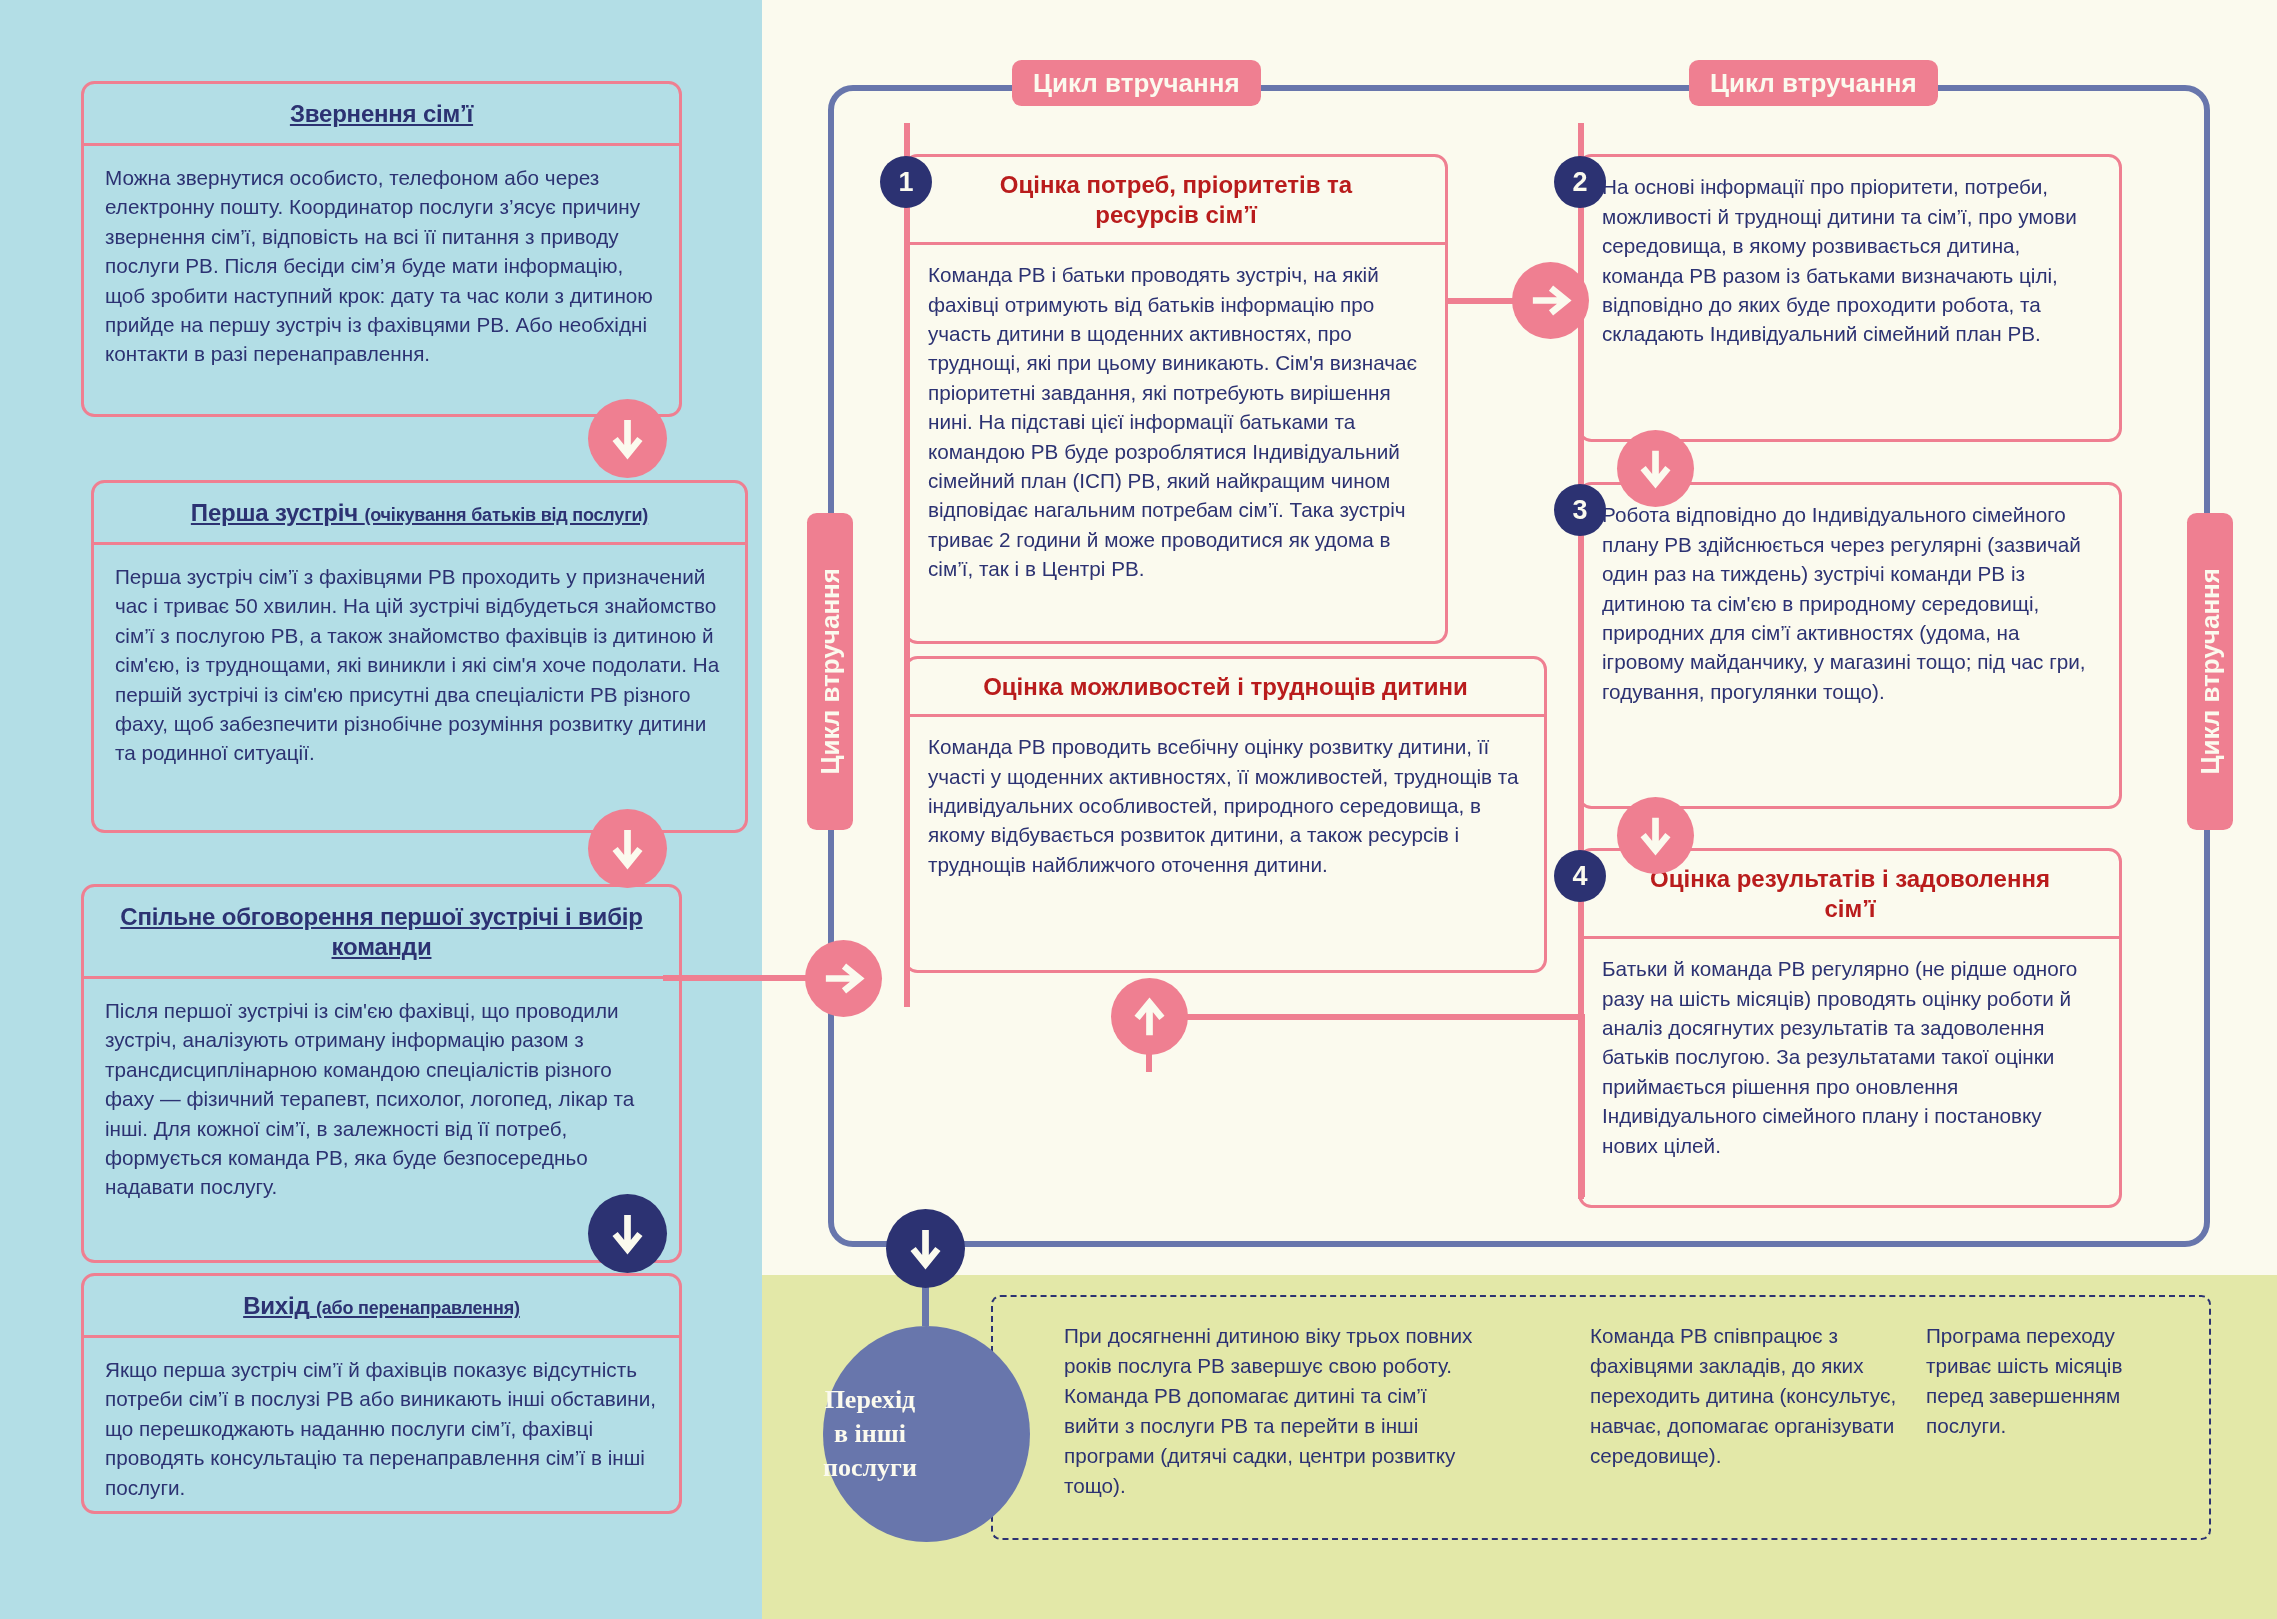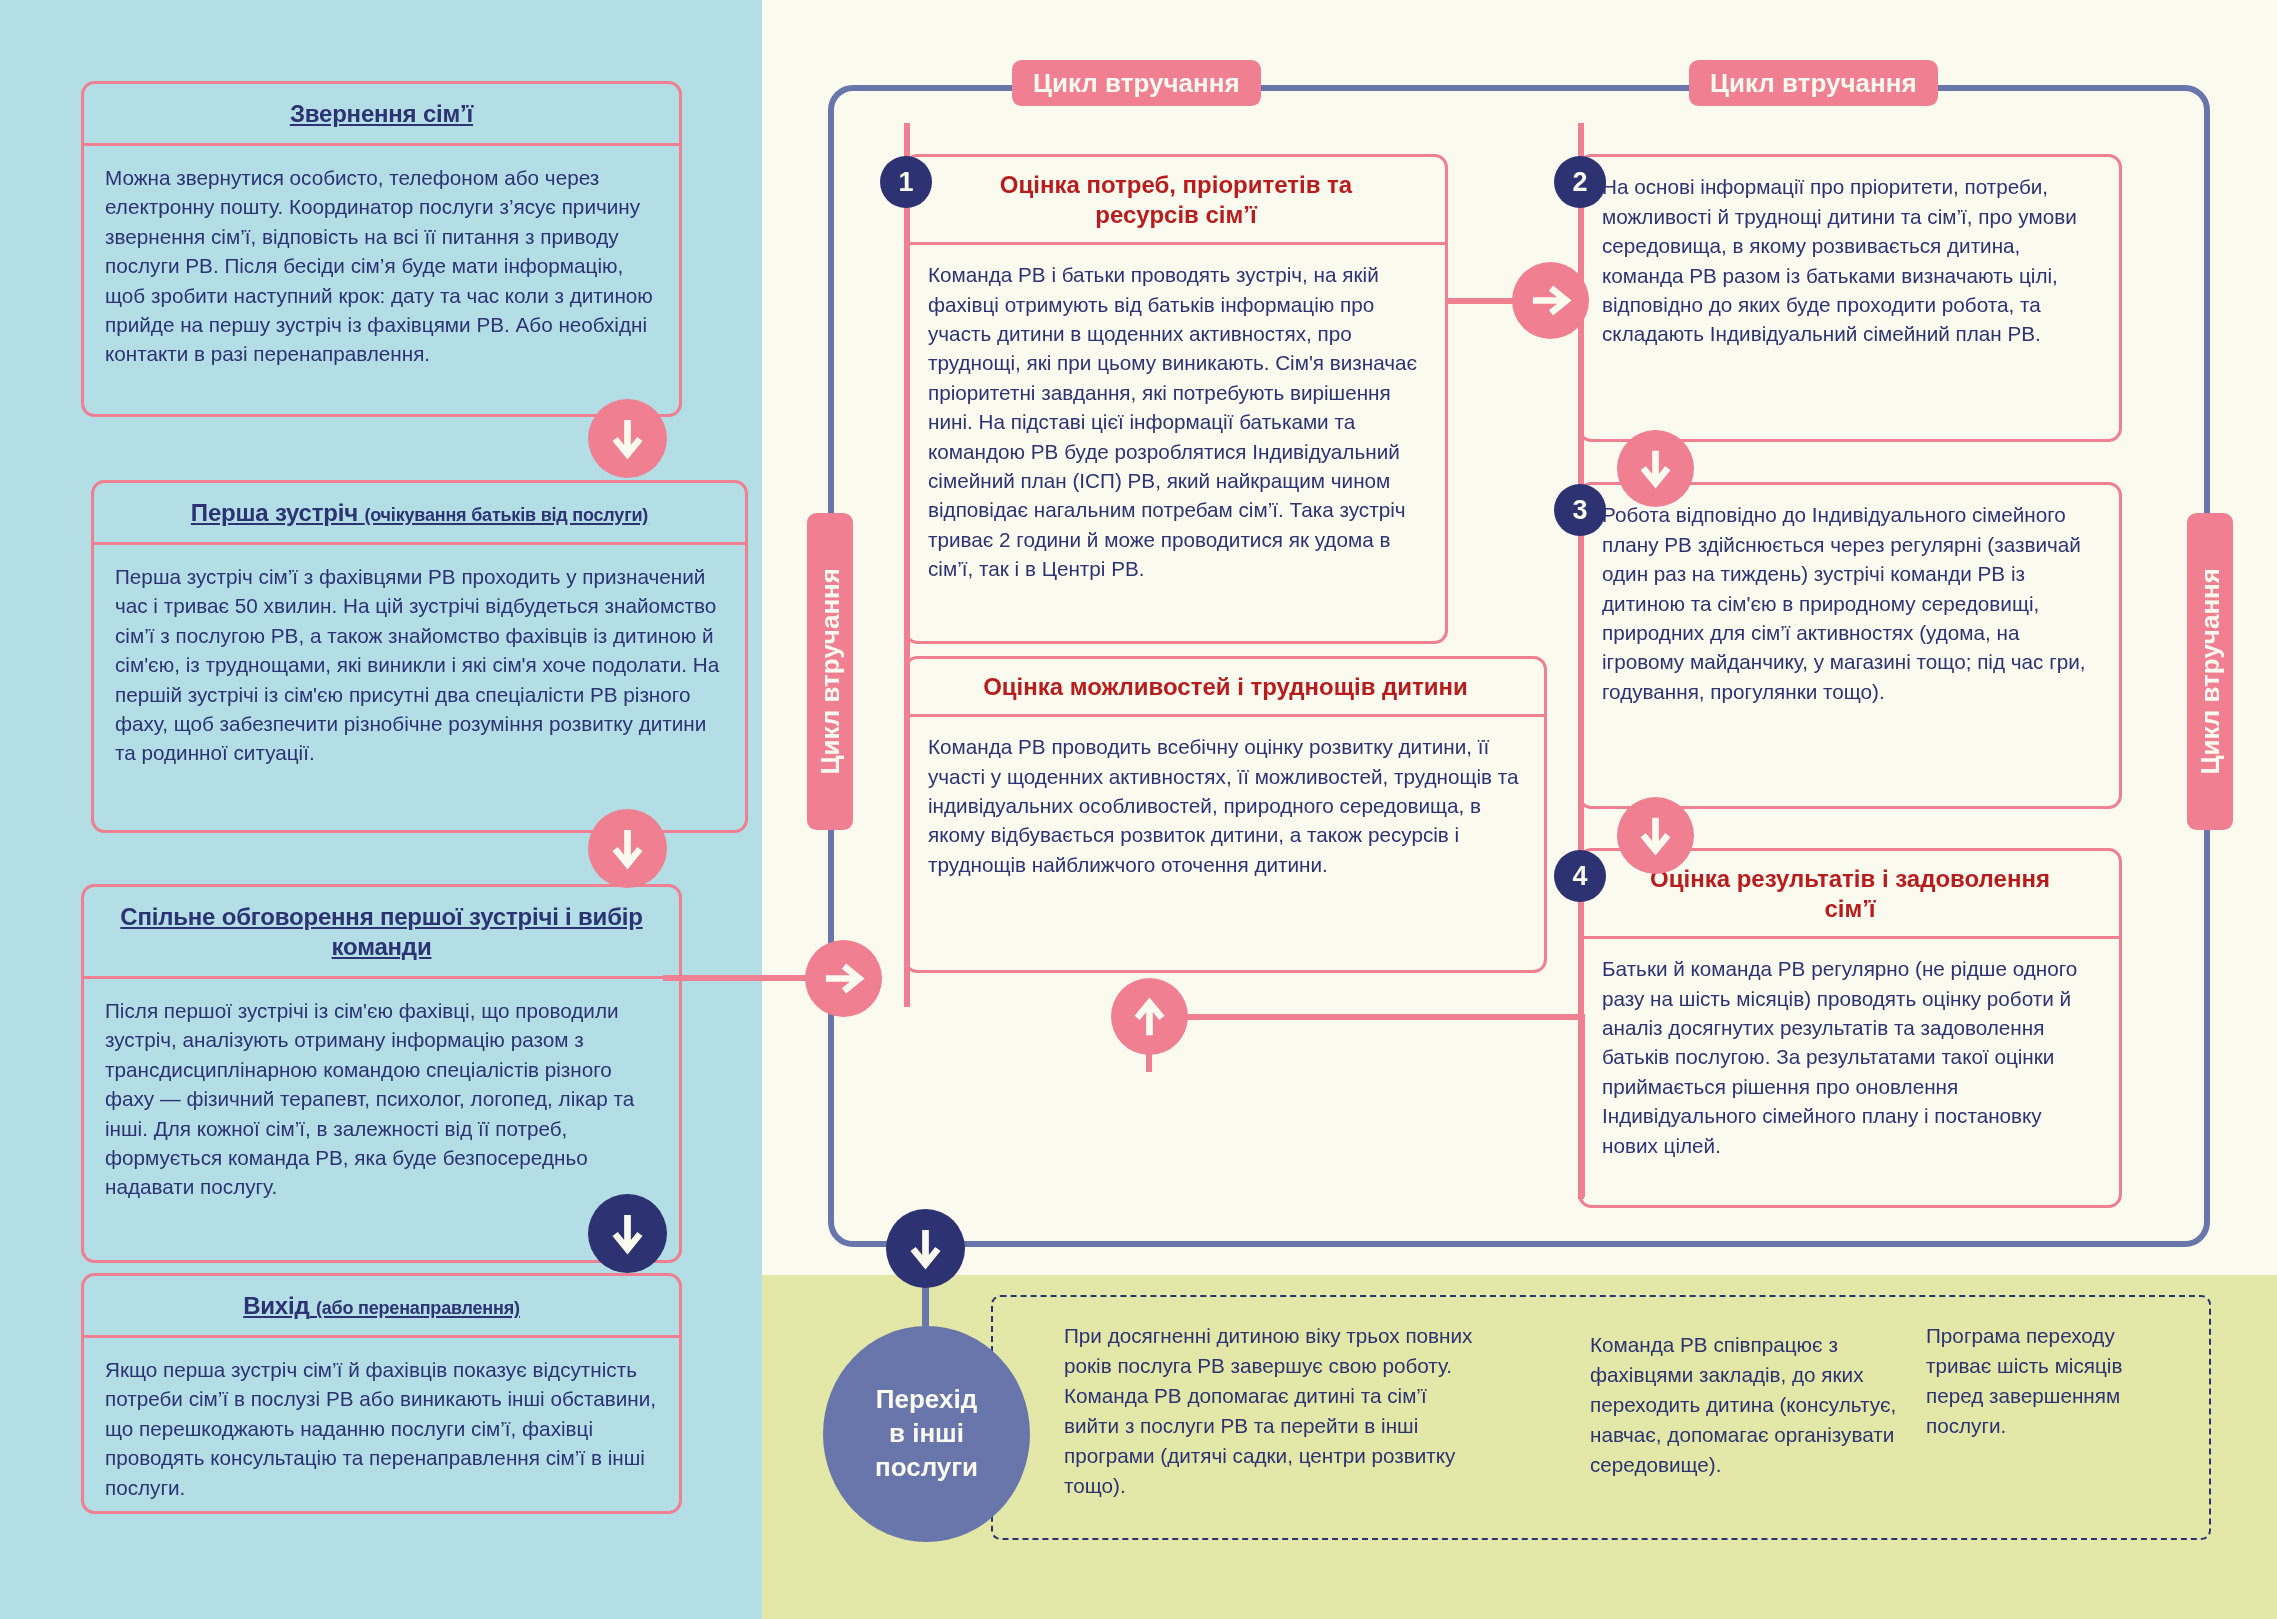--- a/index.html
+++ b/index.html
@@ -127,27 +127,28 @@
   .step-card { position: absolute; border: 3.8px solid #ef7f91; border-radius: 13.4px; }
   .step-head { border-bottom: 3.8px solid #ef7f91; padding: 13.4px 48px 11.5px; text-align: center; }
   .step-title { color: #b91c1c; font-weight: bold; font-size: 24px; line-height: 1.25; }
   .step-body { padding: 15.4px 21px 13.4px; color: #2c3272; font-size: 20.7px; line-height: 1.42; }
 
   
   .trans-ellipse {
     position: absolute;
     background: #6876ac;
     border-radius: 50%;
-    display: flex; align-items: center; justify-content: center;
+    display: flex; align-items: center; 
     text-align: center;
     color: #fbfaee;
     font-weight: bold;
     font-size: 26px;
     line-height: 1.3;
     z-index: 22;
+    font-family: Liberation Serif, serif;
   }
 
   
   .dashed-box {
     position: absolute;
     border: 2.9px dashed #2c3272;
     border-radius: 9.6px;
     z-index: 10;
   }
   .bottom-col {
@@ -319,17 +320,17 @@
     <div>
       <div>Перехід</div>
       <div>в інші</div>
       <div>послуги</div>
     </div>
   </div>
 
   <div class="dashed-box" style="left:991px; top:1295px; width:1220px; height:245px;"></div>
 
   <div class="bottom-col" style="left:1064px; top:1321px; width:413px;">При досягненні дитиною віку трьох повних років послуга РВ завершує свою роботу. Команда РВ допомагає дитині та сім’ї вийти з послуги РВ та перейти в інші програми (дитячі садки, центри розвитку тощо).</div>
-  <div class="bottom-col" style="left:1590px; top:1321px; width:307px;margin-top:9px;">Команда РВ співпрацює з фахівцями закладів, до яких переходить дитина (консультує, навчає, допомагає організувати середовище).</div>
+  <div class="bottom-col" style="left:1590px; top:1321px; width:307px;">Команда РВ співпрацює з фахівцями закладів, до яких переходить дитина (консультує, навчає, допомагає організувати середовище).</div>
   <div class="bottom-col" style="left:1926px; top:1321px; width:240px;">Програма переходу триває шість місяців перед завершенням послуги.</div>
 
 </div>
 
 
 </body></html>

